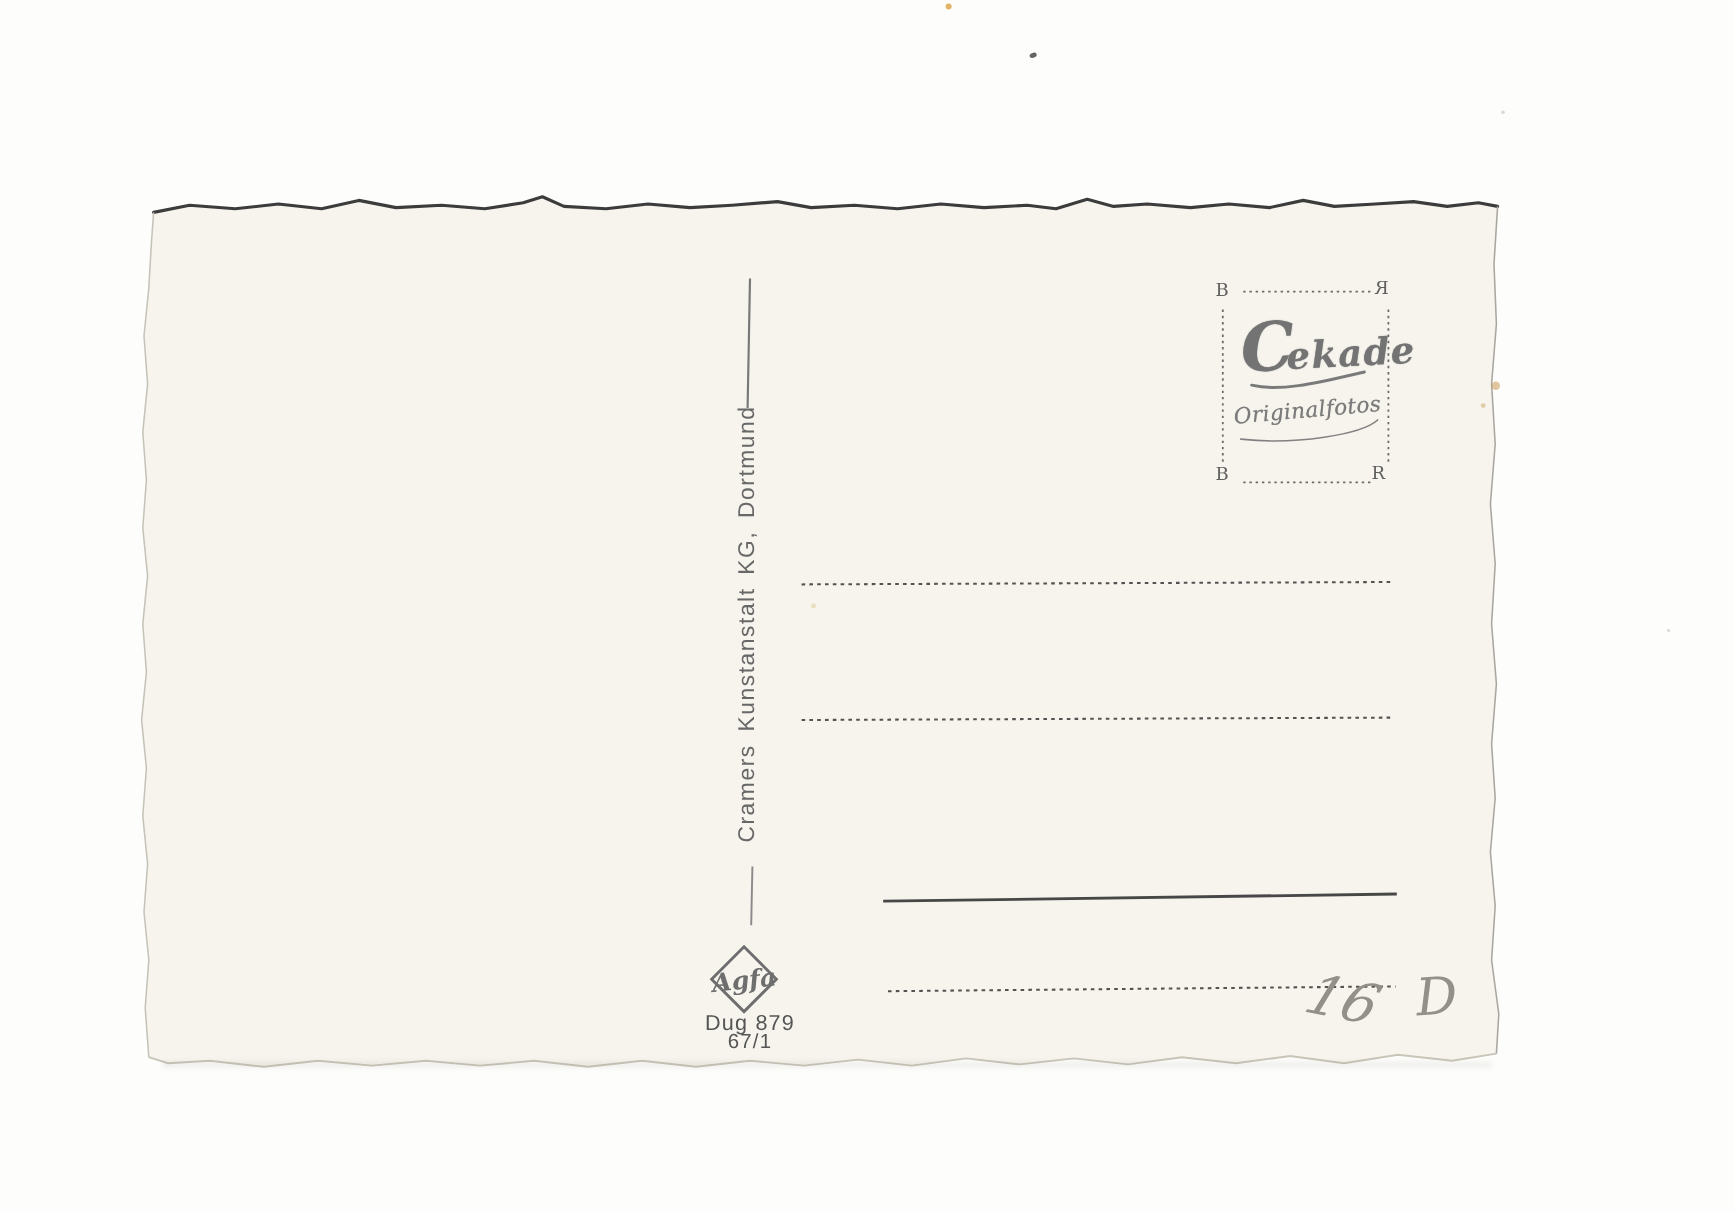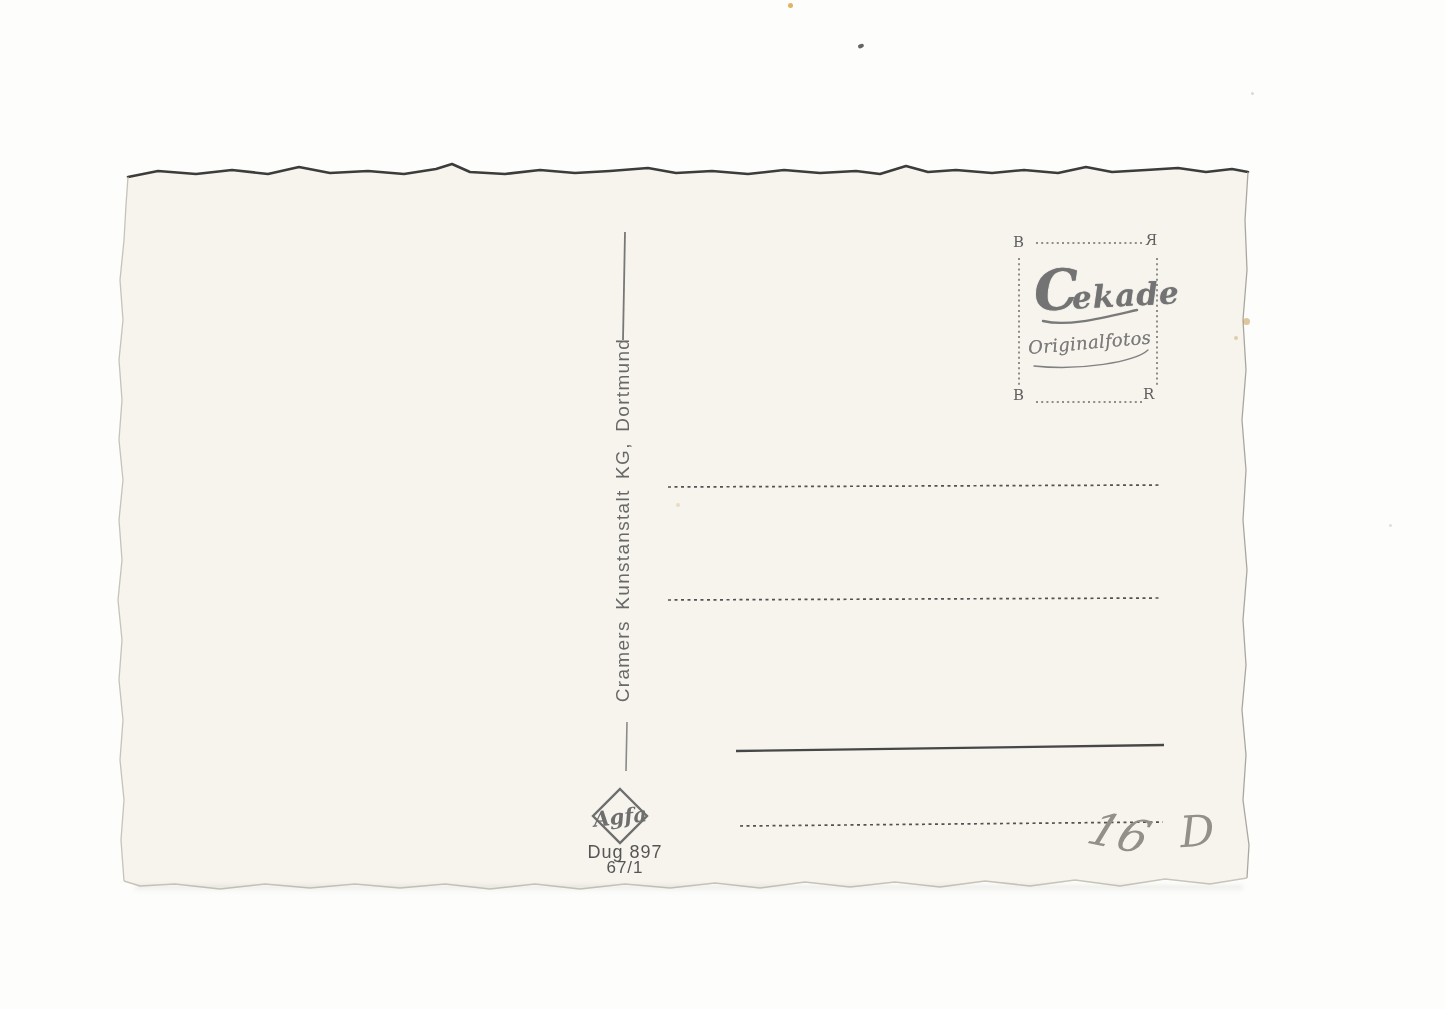--- a/index.html
+++ b/index.html
@@ -146,21 +146,21 @@
   <div class="publisher-imprint">Cramers Kunstanstalt KG, Dortmund</div>
 
   <div class="agfa-wrap">
     <svg width="60" height="60" viewBox="0 0 60 60" xmlns="http://www.w3.org/2000/svg">
       <polygon points="30,3 57,30 30,57 3,30" fill="none" stroke="#6e6e6e" stroke-width="2.4"></polygon>
       <text x="30" y="38" text-anchor="middle" font-family="DejaVu Serif, serif" font-style="italic" font-weight="bold" font-size="21" fill="#6e6e6e" transform="rotate(-6 30 30)">Agfa</text>
     </svg>
   </div>
 
   <div class="print-code">
-    <span class="l1">Dug 897</span>
+    <span class="l1">Dug 879</span>
     <span class="l2">67/1</span>
   </div>
 
   <span class="corner-letter cl-tl">B</span>
   <span class="corner-letter cl-tr">R</span>
   <span class="corner-letter cl-bl">B</span>
   <span class="corner-letter cl-br">R</span>
 
   <div class="cekade">
     <span class="ck-c">C</span>

